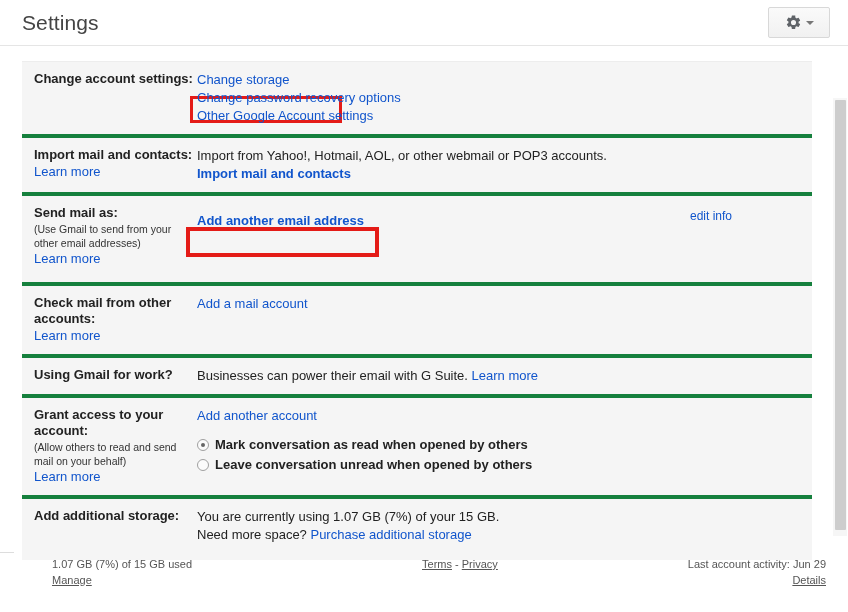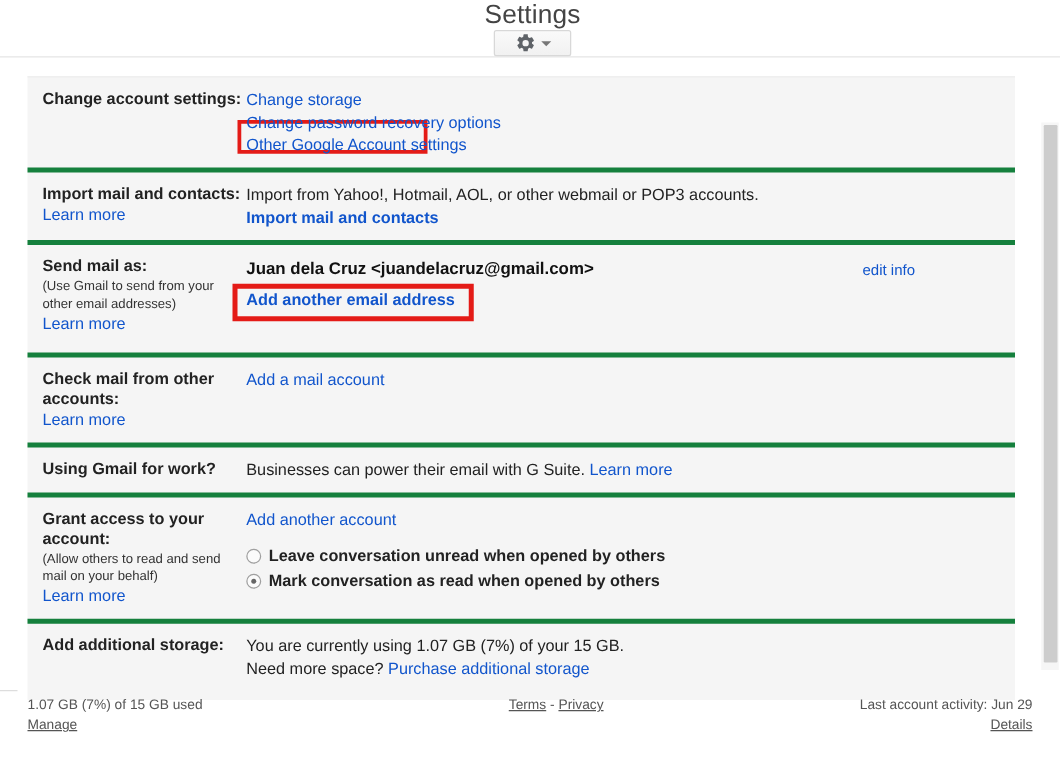--- a/index.html
+++ b/index.html
@@ -19,21 +19,20 @@
 
   
   .header {
     height: 46px;
     border-bottom: 1px solid #e5e5e5;
     display: flex;
     align-items: center;
     justify-content: space-between;
     padding: 0 18px 0 22px;
     box-sizing: border-box;
-    flex-direction: column;
   }
   .page-title {
     font-size: 21px;
     color: #444444;
     font-weight: normal;
     letter-spacing: 0.1px;
   }
   .gear-button {
     width: 60px;
     height: 29px;
@@ -245,21 +244,21 @@
     top: 0;
     width: 14px;
     border-top: 1px solid #dddddd;
   }
   .footer-inner {
     display: flex;
     justify-content: space-between;
     align-items: flex-start;
     padding-top: 4px;
   }
-  .footer-col { line-height: 16px; }
+  .footer-col { line-height: 16px; margin-left: 30px; }
   .footer-left { text-align: left; }
   .footer-mid { text-align: center; padding-left: 40px; }
   .footer-right { text-align: right; }
   .ulnk {
     color: #555555;
     text-decoration: underline;
     cursor: pointer;
     font-size: 11px;
   }
   .ftext { color: #555555; font-size: 11px; }
@@ -307,21 +306,20 @@
     </div>
   </div>
 
   <div class="row" style="padding-bottom:14px;">
     <div class="row-label">
       <div class="title">Send mail as:</div>
       <div class="sub">(Use Gmail to send from your other email addresses)</div>
       <div class="line"><a class="lnk">Learn more</a></div>
     </div>
     <div class="row-body">
-      <div class="bold-addr">Juan dela Cruz &lt;juandelacruz@gmail.com&gt;</div>
       <div class="line" style="margin-top:7px;"><a class="lnk b">Add another email address</a></div>
       <div class="edit-info">edit info</div>
       <div class="anno-add"></div>
     </div>
   </div>
 
   <div class="row">
     <div class="row-label">
       <div class="title">Check mail from other accounts:</div>
       <div class="line"><a class="lnk">Learn more</a></div>
@@ -346,26 +344,26 @@
   <div class="row">
     <div class="row-label">
       <div class="title">Grant access to your account:</div>
       <div class="sub">(Allow others to read and send mail on your behalf)</div>
       <div class="line"><a class="lnk">Learn more</a></div>
     </div>
     <div class="row-body">
       <div class="line"><a class="lnk">Add another account</a></div>
       <div class="spacer-8"></div>
       <div class="radio-line">
+        <span class="radio checked"></span>
+        <span class="radio-label">Mark conversation as read when opened by others</span>
+      </div>
+      <div class="radio-line">
         <span class="radio"></span>
         <span class="radio-label">Leave conversation unread when opened by others</span>
-      </div>
-      <div class="radio-line">
-        <span class="radio checked"></span>
-        <span class="radio-label">Mark conversation as read when opened by others</span>
       </div>
     </div>
   </div>
 
   <div class="row" style="padding-bottom:16px;">
     <div class="row-label">
       <div class="title">Add additional storage:</div>
     </div>
     <div class="row-body">
       <div class="line plain">You are currently using 1.07 GB (7%) of your 15 GB.</div>

